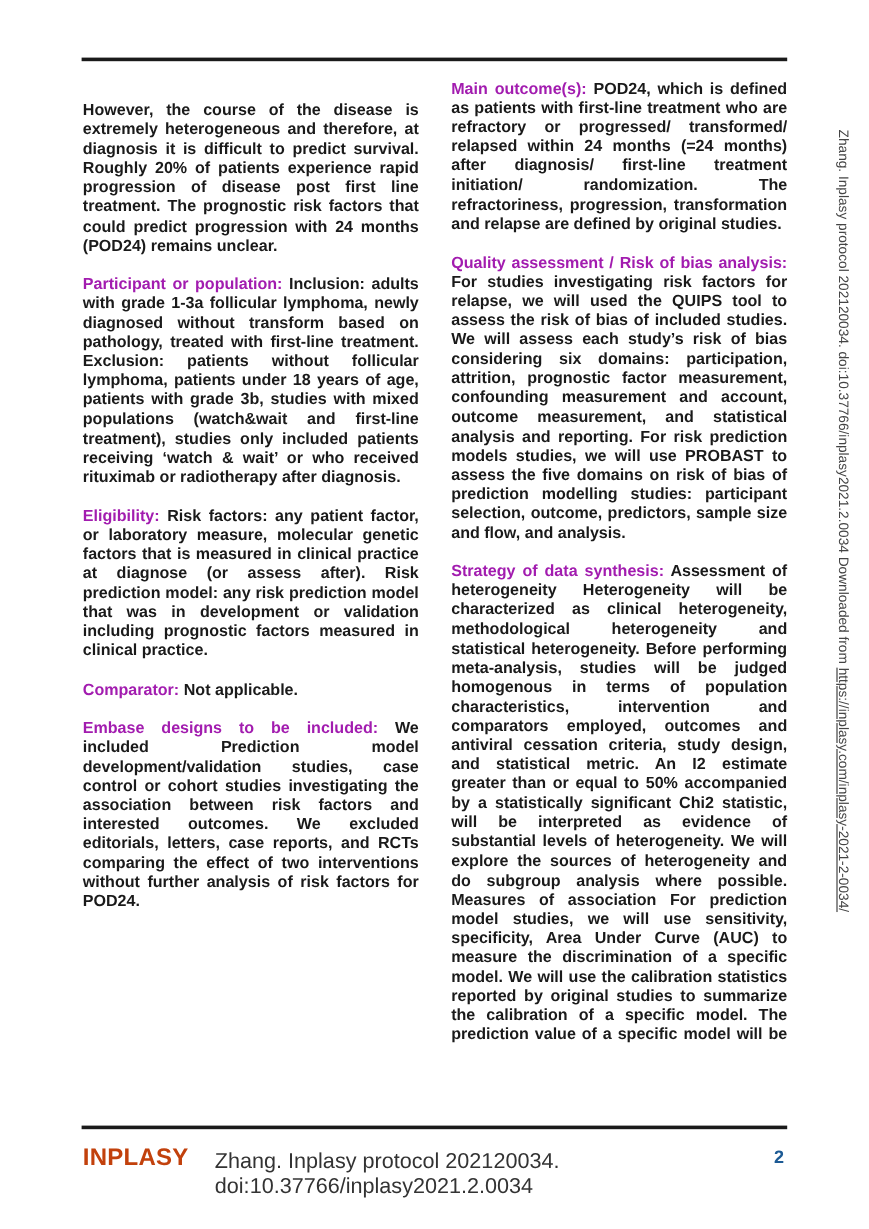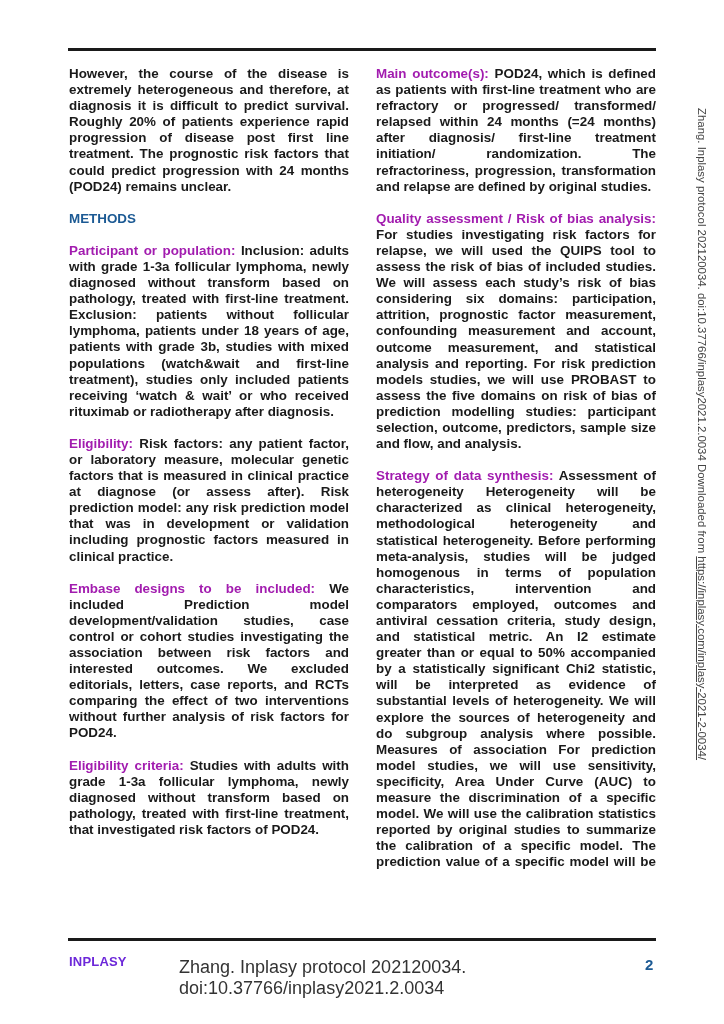--- a/index.html
+++ b/index.html
@@ -1,43 +1,42 @@
 <!DOCTYPE html>
 <html><head>
   <meta charset="utf-8">
   <style>
     html, body { margin: 0; padding: 0; background: #ffffff; }
     body { width: 724px; height: 1024px; position: relative; overflow: hidden; font-family: "Liberation Sans", sans-serif; color: #1a1a1a; }
     .rule { position: absolute; left: 68px; width: 588px; height: 3px; background: #1a1a1a; }
     .rule.top { top: 48px; }
     .rule.bottom { top: 938px; }
     .col { position: absolute; top: 66px; width: 280px; font-size: 13.4px; line-height: 16.1px; font-weight: bold; text-align: justify; }
-    .col.left { left: 69px; }
+    .col.left { left: 69px; margin-top: 18px; }
     .col.right { left: 376px; }
     .col p { margin: 0 0 16px 0; }
     .head { color: #a21caf; }
     .section-title { color: #1c5a94; margin: 0 0 16px 0; font-weight: bold; }
-    .footer-brand { position: absolute; left: 69px; top: 954px; font-size: 13px; font-weight: bold; color: #6d28d9; letter-spacing: 0.2px; }
+    .footer-brand { position: absolute; left: 69px; top: 954px; font-size: 20px; font-weight: bold; color: #c2410c; letter-spacing: 0.2px; }
     .footer-cite { position: absolute; left: 179px; top: 957px; font-size: 18px; color: #333333; }
     .footer-page { position: absolute; left: 645px; top: 956px; font-size: 15px; font-weight: bold; color: #1c5a94; }
     .side-note { position: absolute; left: 700px; top: 108px; transform-origin: 0 0; transform: rotate(90deg) translateY(-8px); white-space: nowrap; font-size: 11.4px; color: #444444; }
     .side-note a { color: #444444; text-decoration: underline; }
   </style>
 </head>
 <body>
 
 <div class="rule top"></div>
 
 <div class="col left">
   <p>However, the course of the disease is extremely heterogeneous and therefore, at diagnosis it is difficult to predict survival. Roughly 20% of patients experience rapid progression of disease post first line treatment. The prognostic risk factors that could predict progression with 24 months (POD24) remains unclear.</p>
-  <div class="section-title">METHODS</div>
   <p><span class="head">Participant or population:</span> <span>Inclusion: adults with grade 1-3a follicular lymphoma, newly diagnosed without transform based on pathology, treated with first-line treatment. Exclusion: patients without follicular lymphoma, patients under 18 years of age, patients with grade 3b, studies with mixed populations (watch&amp;wait and first-line treatment), studies only included patients receiving ‘watch &amp; wait’ or who received rituximab or radiotherapy after diagnosis.</span></p>
   <p><span class="head">Eligibility:</span> <span>Risk factors: any patient factor, or laboratory measure, molecular genetic factors that is measured in clinical practice at diagnose (or assess after). Risk prediction model: any risk prediction model that was in development or validation including prognostic factors measured in clinical practice.</span></p>
+  <p><span class="head">Comparator:</span> <span>Not applicable.</span></p>
   <p><span class="head">Embase designs to be included:</span> <span>We included Prediction model development/validation studies, case control or cohort studies investigating the association between risk factors and interested outcomes. We excluded editorials, letters, case reports, and RCTs comparing the effect of two interventions without further analysis of risk factors for POD24.</span></p>
-  <p><span class="head">Eligibility criteria:</span> <span>Studies with adults with grade 1-3a follicular lymphoma, newly diagnosed without transform based on pathology, treated with first-line treatment, that investigated risk factors of POD24.</span></p>
 </div>
 
 <div class="col right">
   <p><span class="head">Main outcome(s):</span> <span>POD24, which is defined as patients with first-line treatment who are refractory or progressed/ transformed/ relapsed within 24 months (=24 months) after diagnosis/ first-line treatment initiation/ randomization. The refractoriness, progression, transformation and relapse are defined by original studies.</span></p>
   <p><span class="head">Quality assessment / Risk of bias analysis:</span> <span>For studies investigating risk factors for relapse, we will used the QUIPS tool to assess the risk of bias of included studies. We will assess each study’s risk of bias considering six domains: participation, attrition, prognostic factor measurement, confounding measurement and account, outcome measurement, and statistical analysis and reporting. For risk prediction models studies, we will use PROBAST to assess the five domains on risk of bias of prediction modelling studies: participant selection, outcome, predictors, sample size and flow, and analysis.</span></p>
   <p style="text-align-last: justify;"><span class="head">Strategy of data synthesis:</span> <span>Assessment of heterogeneity Heterogeneity will be characterized as clinical heterogeneity, methodological heterogeneity and statistical heterogeneity. Before performing meta-analysis, studies will be judged homogenous in terms of population characteristics, intervention and comparators employed, outcomes and antiviral cessation criteria, study design, and statistical metric. An I2 estimate greater than or equal to 50% accompanied by a statistically significant Chi2 statistic, will be interpreted as evidence of substantial levels of heterogeneity. We will explore the sources of heterogeneity and do subgroup analysis where possible. Measures of association For prediction model studies, we will use sensitivity, specificity, Area Under Curve (AUC) to measure the discrimination of a specific model. We will use the calibration statistics reported by original studies to summarize the calibration of a specific model. The prediction value of a specific model will be</span></p>
 </div>
 
 <div class="rule bottom"></div>
 

